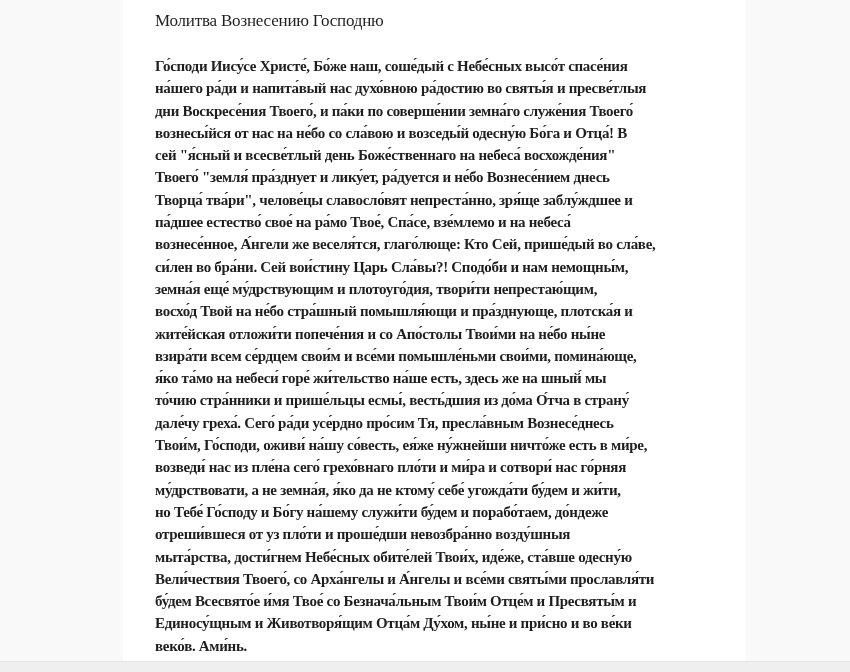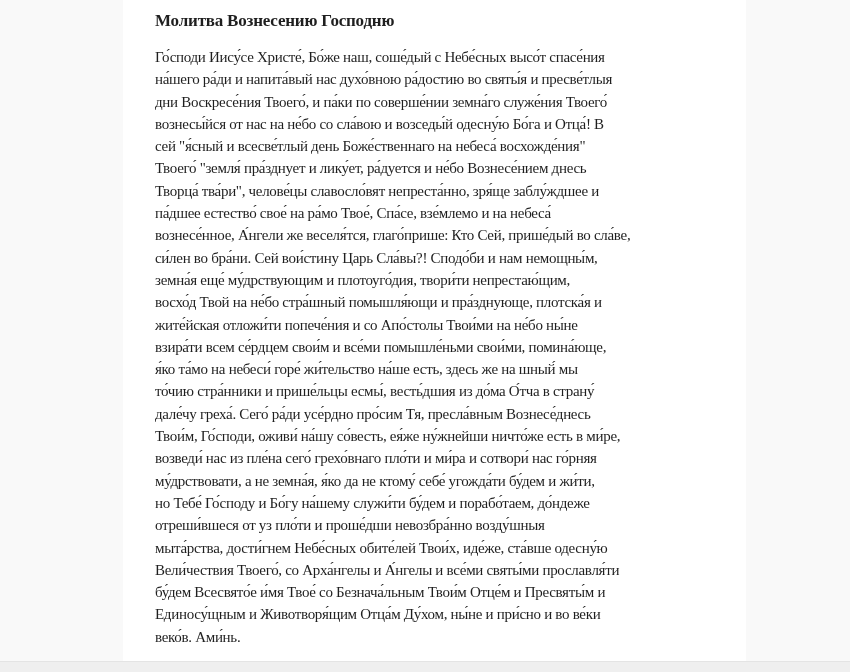--- a/index.html
+++ b/index.html
@@ -39,30 +39,30 @@
     box-sizing: border-box;
   }
   .content {
     position: absolute;
     left: 155px;
     top: 10px;
     width: 575px;
     color: #1f1f1f;
   }
   .doc-title {
-    margin: 0 0 14px 0;
+    margin: 0 0 23px 0;
     font-size: 17px;
-    font-weight: bold;
+    font-weight: normal;
     letter-spacing: -0.2px;
     line-height: 22px;
     white-space: nowrap;
   }
   .prayer-text .line {
     font-size: 15px;
-    font-weight: normal;
+    font-weight: bold;
     letter-spacing: -0.3px;
     line-height: 22.3px;
     height: 22.3px;
     white-space: nowrap;
   }
 </style>
 </head>
 <body style="background: rgb(249, 249, 249);">
 
 <div class="viewer">
@@ -74,21 +74,21 @@
 
     <div class="prayer-text">
       <div class="line">Го́споди Иису́се Христе́, Бо́же наш, соше́дый с Небе́сных высо́т спасе́ния</div>
       <div class="line">на́шего ра́ди и напита́вый нас духо́вною ра́достию во святы́я и пресве́тлыя</div>
       <div class="line">дни Воскресе́ния Твоего́, и па́ки по соверше́нии земна́го служе́ния Твоего́</div>
       <div class="line">вознесы́йся от нас на не́бо со сла́вою и возседы́й одесну́ю Бо́га и Отца́! В</div>
       <div class="line">сей "я́сный и всесве́тлый день Боже́ственнаго на небеса́ восхожде́ния"</div>
       <div class="line">Твоего́ "земля́ пра́зднует и лику́ет, ра́дуется и не́бо Вознесе́нием днесь</div>
       <div class="line">Творца́ тва́ри", челове́цы славосло́вят непреста́нно, зря́ще заблу́ждшее и</div>
       <div class="line">па́дшее естество́ свое́ на ра́мо Твое́, Спа́се, взе́млемо и на небеса́</div>
-      <div class="line">вознесе́нное, А́нгели же веселя́тся, глаго́прише: Кто Сей, прише́дый во сла́ве,</div>
+      <div class="line">вознесе́нное, А́нгели же веселя́тся, глаго́люще: Кто Сей, прише́дый во сла́ве,</div>
       <div class="line">си́лен во бра́ни. Сей вои́стину Царь Сла́вы?! Сподо́би и нам немощны́м,</div>
       <div class="line">земна́я еще́ му́дрствующим и плотоуго́дия, твори́ти непрестаю́щим,</div>
       <div class="line">восхо́д Твой на не́бо стра́шный помышля́ющи и пра́зднующе, плотска́я и</div>
       <div class="line">жите́йская отложи́ти попече́ния и со Апо́столы Твои́ми на не́бо ны́не</div>
       <div class="line">взира́ти всем се́рдцем свои́м и все́ми помышле́ньми свои́ми, помина́юще,</div>
       <div class="line">я́ко та́мо на небеси́ горе́ жи́тельство на́ше есть, здесь же на шный́ мы</div>
       <div class="line">то́чию стра́нники и прише́льцы есмы́, весть́дшия из до́ма О́тча в страну́</div>
       <div class="line">дале́чу греха́. Сего́ ра́ди усе́рдно про́сим Тя, пресла́вным Вознесе́днесь</div>
       <div class="line">Твои́м, Го́споди, оживи́ на́шу со́весть, ея́же ну́жнейши ничто́же есть в ми́ре,</div>
       <div class="line">возведи́ нас из пле́на сего́ грехо́внаго пло́ти и ми́ра и сотвори́ нас го́рняя</div>

